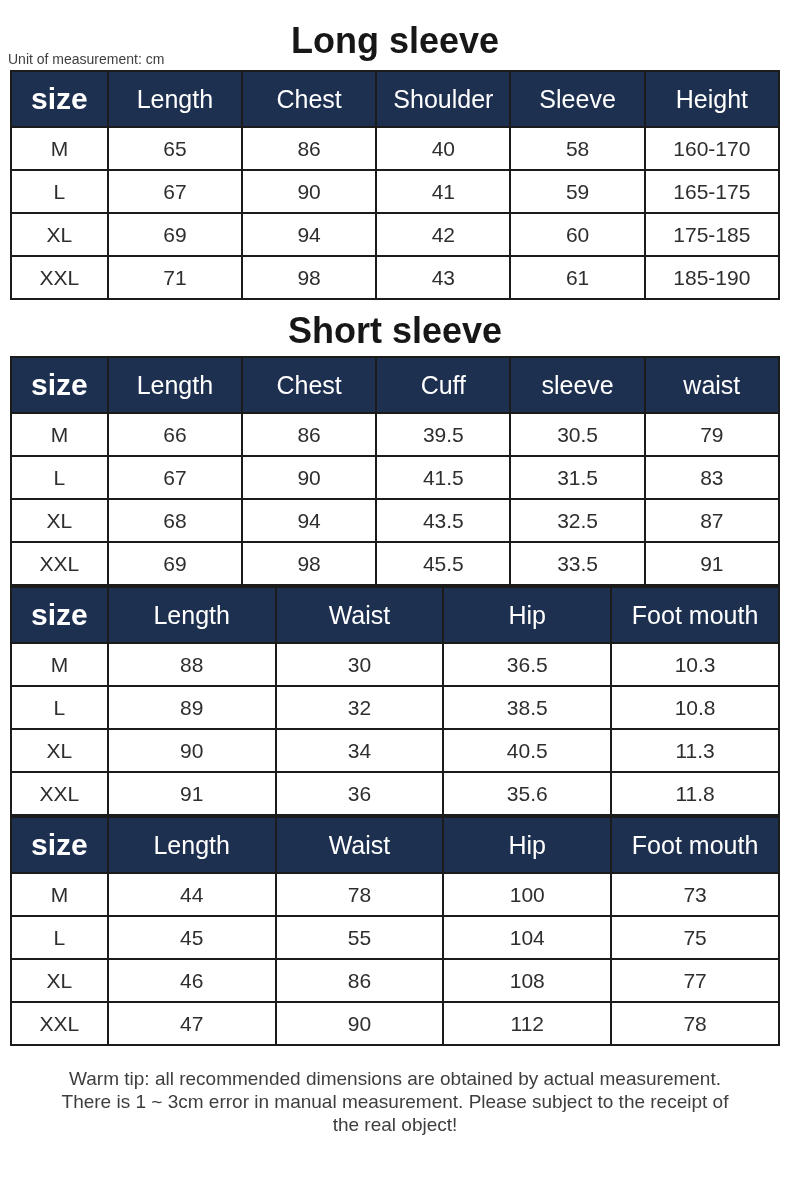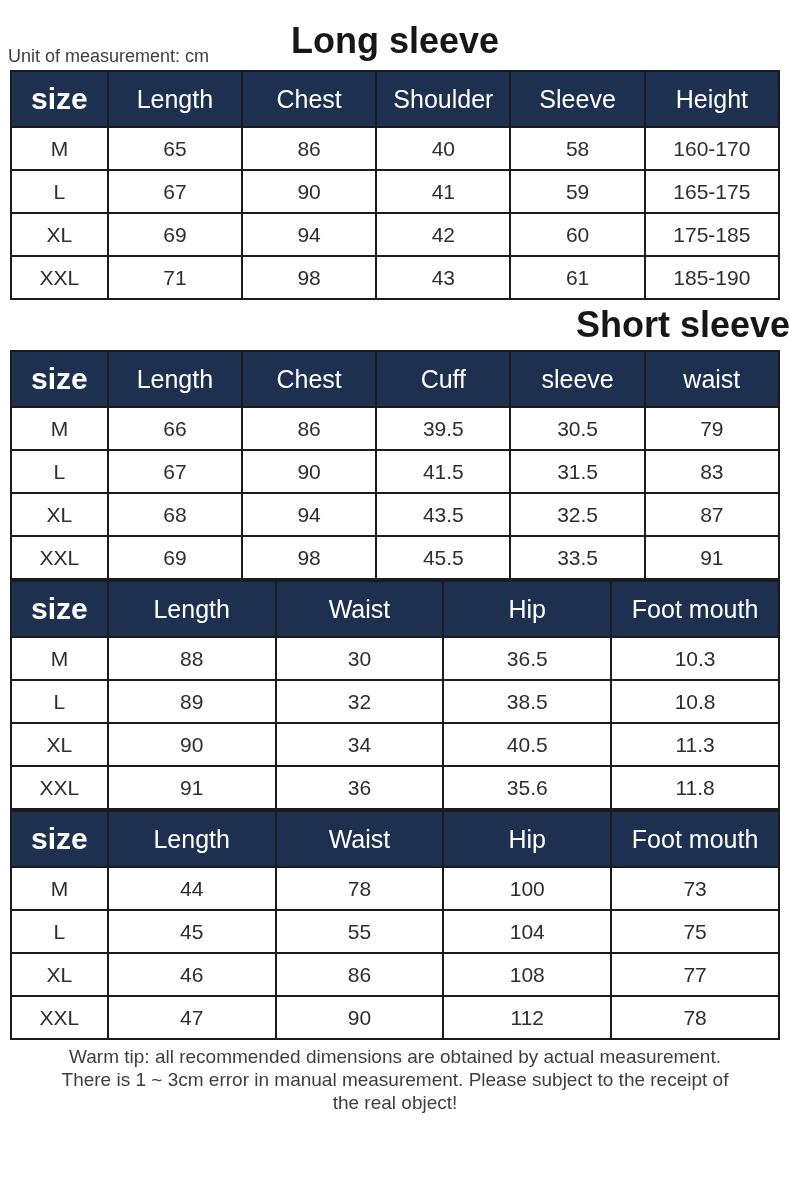--- a/index.html
+++ b/index.html
@@ -10,28 +10,28 @@
     --note-text:#3e3e3e;
   }
   *{margin:0;padding:0;box-sizing:border-box;}
   html,body{background:#ffffff;}
   body{font-family:"Liberation Sans","DejaVu Sans",sans-serif;}
   .page{
     width:790px;height:1200px;background:#ffffff;
     padding-top:12px;overflow:hidden;position:relative;
   }
   .title-row{position:relative;height:58px;display:flex;align-items:center;justify-content:center;}
-  .title-row.sub{height:50px;justify-content:flex-end;}
+  .title-row.sub{height:50px;margin-top:6px;}
   .section-title{
     font-size:36px;font-weight:bold;color:var(--title-color);
     letter-spacing:0px;line-height:1.1;text-align:center;
   }
   .unit-note{
     position:absolute;left:8px;bottom:3px;
-    font-size:18px;font-weight:normal;color:var(--note-text);white-space:nowrap;
+    font-size:14px;font-weight:normal;color:var(--note-text);white-space:nowrap;
   }
   .table-wrap{width:770px;margin:0 auto;}
   table.size-table{
     width:100%;border-collapse:collapse;table-layout:fixed;
   }
   table.size-table th, table.size-table td{
     border:2px solid var(--border-color);
     text-align:center;vertical-align:middle;
     overflow:hidden;white-space:nowrap;
   }
@@ -39,21 +39,21 @@
     background:var(--header-bg);color:#ffffff;
     font-weight:normal;font-size:25px;height:56px;
   }
   table.size-table thead th.size-col{
     font-weight:bold;font-size:30px;
   }
   table.size-table tbody td{
     font-size:21px;color:var(--body-text);height:43px;background:#ffffff;
   }
   .footer-tip{
-    margin-top:5px;text-align:center;color:var(--note-text);
+    margin-top:21px;text-align:center;color:var(--note-text);
     font-size:19px;line-height:23px;
   }
 </style>
 </head>
 <body>
 
 <div class="page">
 
   <div class="title-row">
     <div class="section-title">Long sleeve</div>

